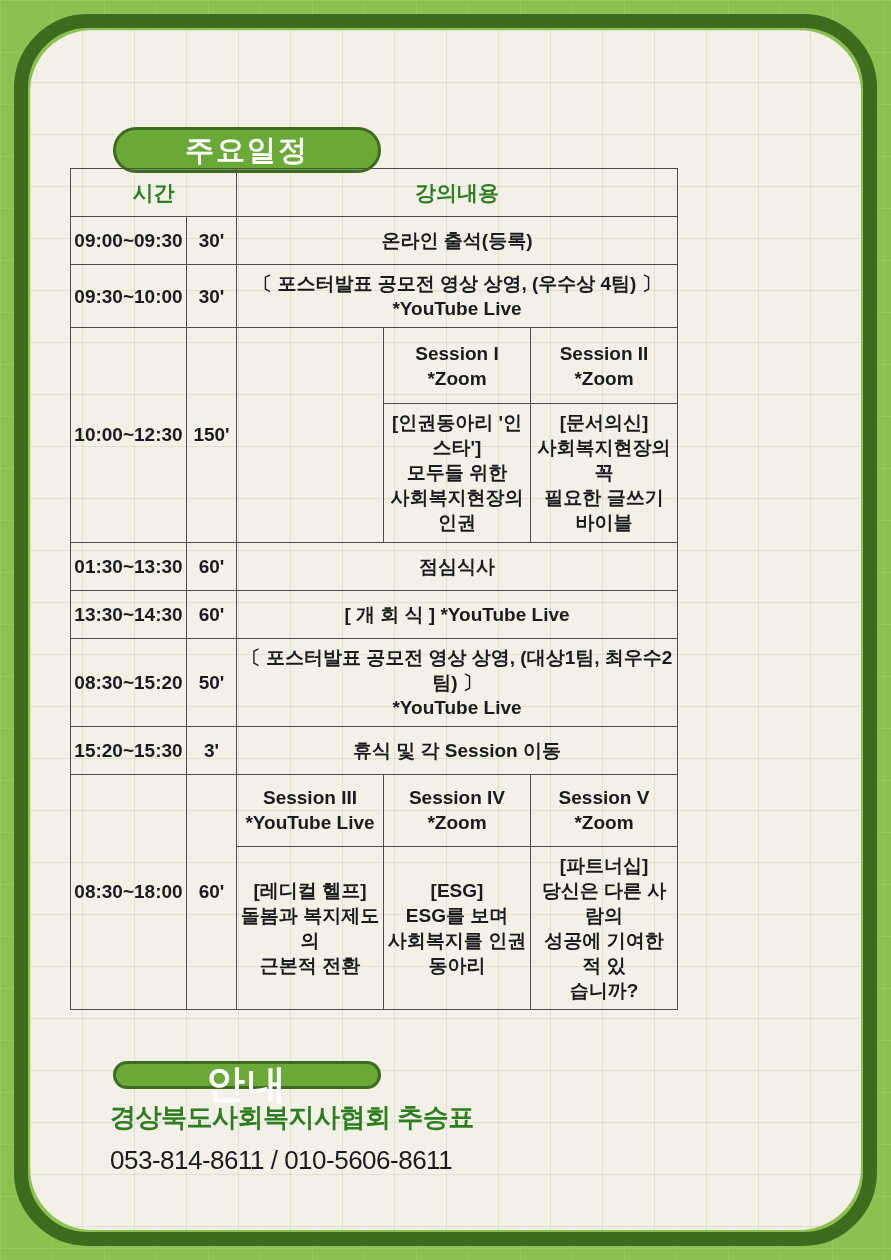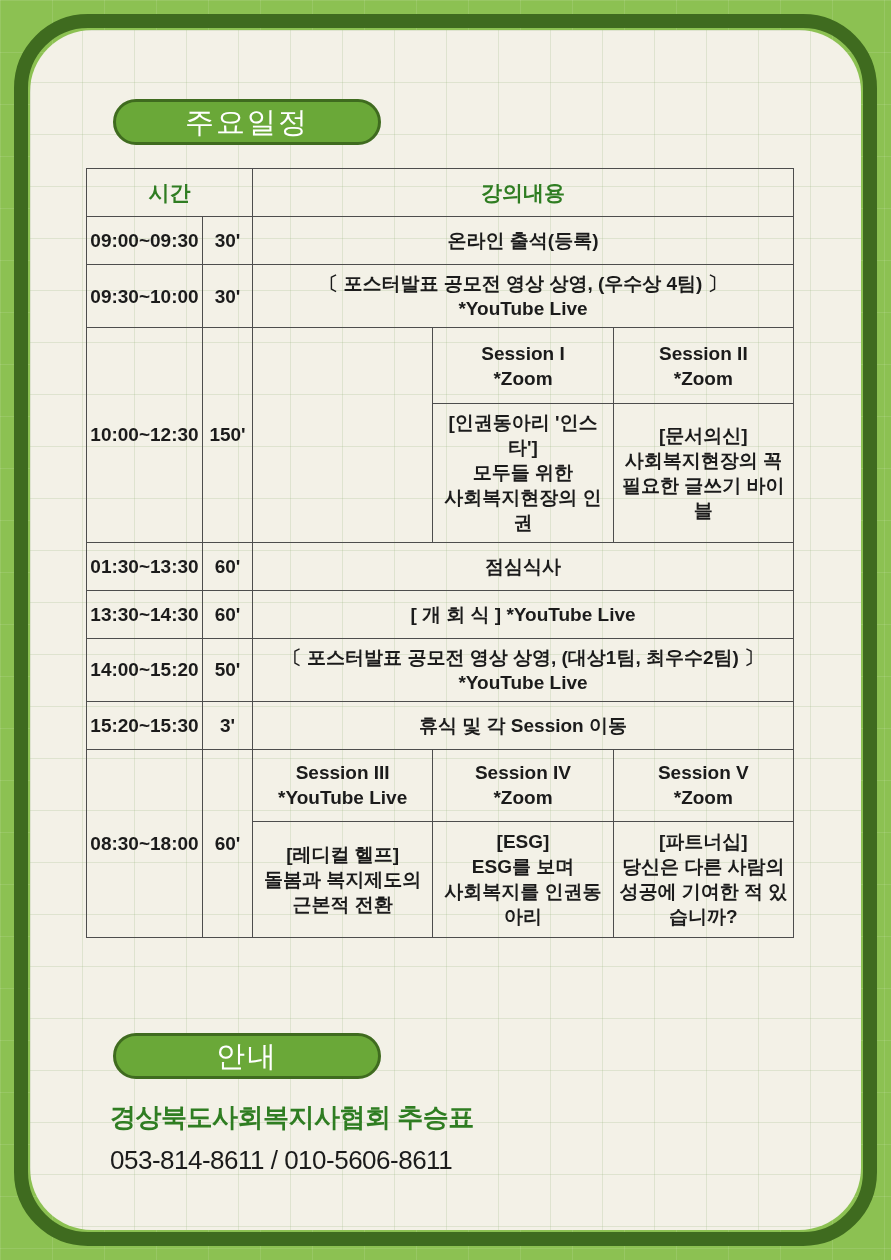--- a/index.html
+++ b/index.html
@@ -55,54 +55,54 @@
     overflow: hidden;
   }
 
   
   .pill {
     display: inline-block;
     background: #6aa838;
     color: #ffffff;
     border: 3px solid #3f6b1f;
     border-radius: 26px;
-    font-weight: normal;
+    font-weight: bold;
     text-align: center;
     letter-spacing: 2px;
     box-sizing: border-box;
+    margin-top: 28px;
   }
   .pill-schedule {
     position: absolute;
     left: 113px;
     top: 99px;
     width: 268px;
     height: 46px;
     line-height: 40px;
     font-size: 29px;
   }
   .pill-info {
     position: absolute;
     left: 113px;
     top: 1033px;
     width: 268px;
-    height: 46px;
+    height: 28px;
     line-height: 40px;
-    font-size: 29px;
+    font-size: 39px;
   }
 
   
   .schedule {
     position: absolute;
     left: 70px;
     top: 168px;
-    width: 708px;
+    width: 608px;
     border-collapse: collapse;
     table-layout: fixed;
     background: transparent;
-    margin-left: 16px;
   }
   .schedule td, .schedule th {
     border: 1px solid #4d4d4d;
     text-align: center;
     vertical-align: middle;
     font-size: 19px;
     color: #1b1b1b;
     padding: 6px 2px;
     line-height: 1.32;
     box-sizing: border-box;
@@ -218,21 +218,21 @@
         <td colspan="3">점심식사</td>
       </tr>
 
       <tr class="row-h48">
         <td class="cell-time">13:30~14:30</td>
         <td class="cell-dur">60'</td>
         <td colspan="3">[ 개 회 식 ] *YouTube Live</td>
       </tr>
 
       <tr class="row-h60">
-        <td class="cell-time">14:00~15:20</td>
+        <td class="cell-time">08:30~15:20</td>
         <td class="cell-dur">50'</td>
         <td colspan="3">
           <div>〔 포스터발표 공모전 영상 상영, (대상1팀, 최우수2팀) 〕</div>
           <div>*YouTube Live</div>
         </td>
       </tr>
 
       <tr class="row-h48">
         <td class="cell-time">15:20~15:30</td>
         <td class="cell-dur">3'</td>

